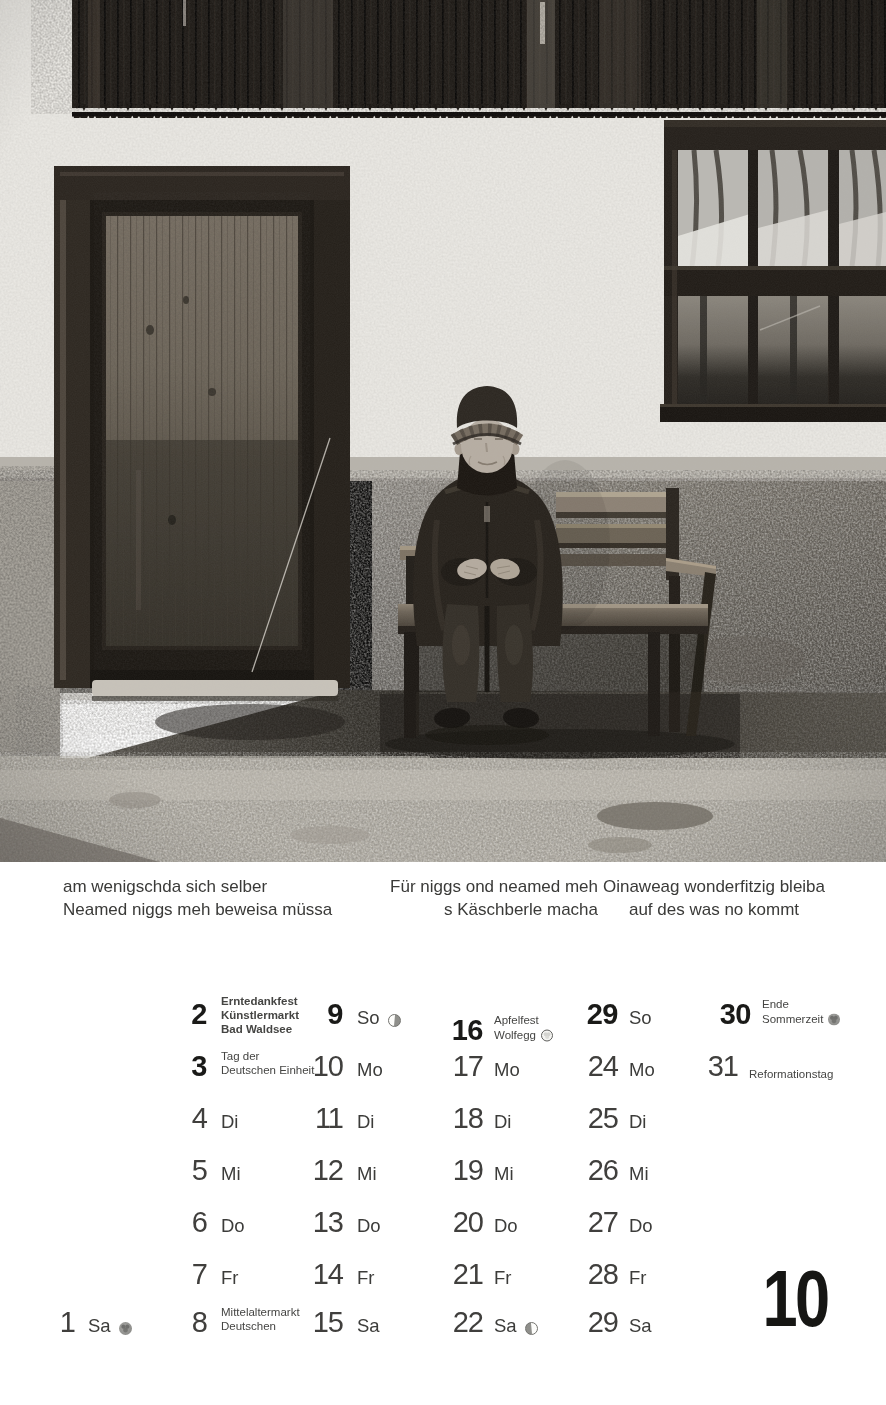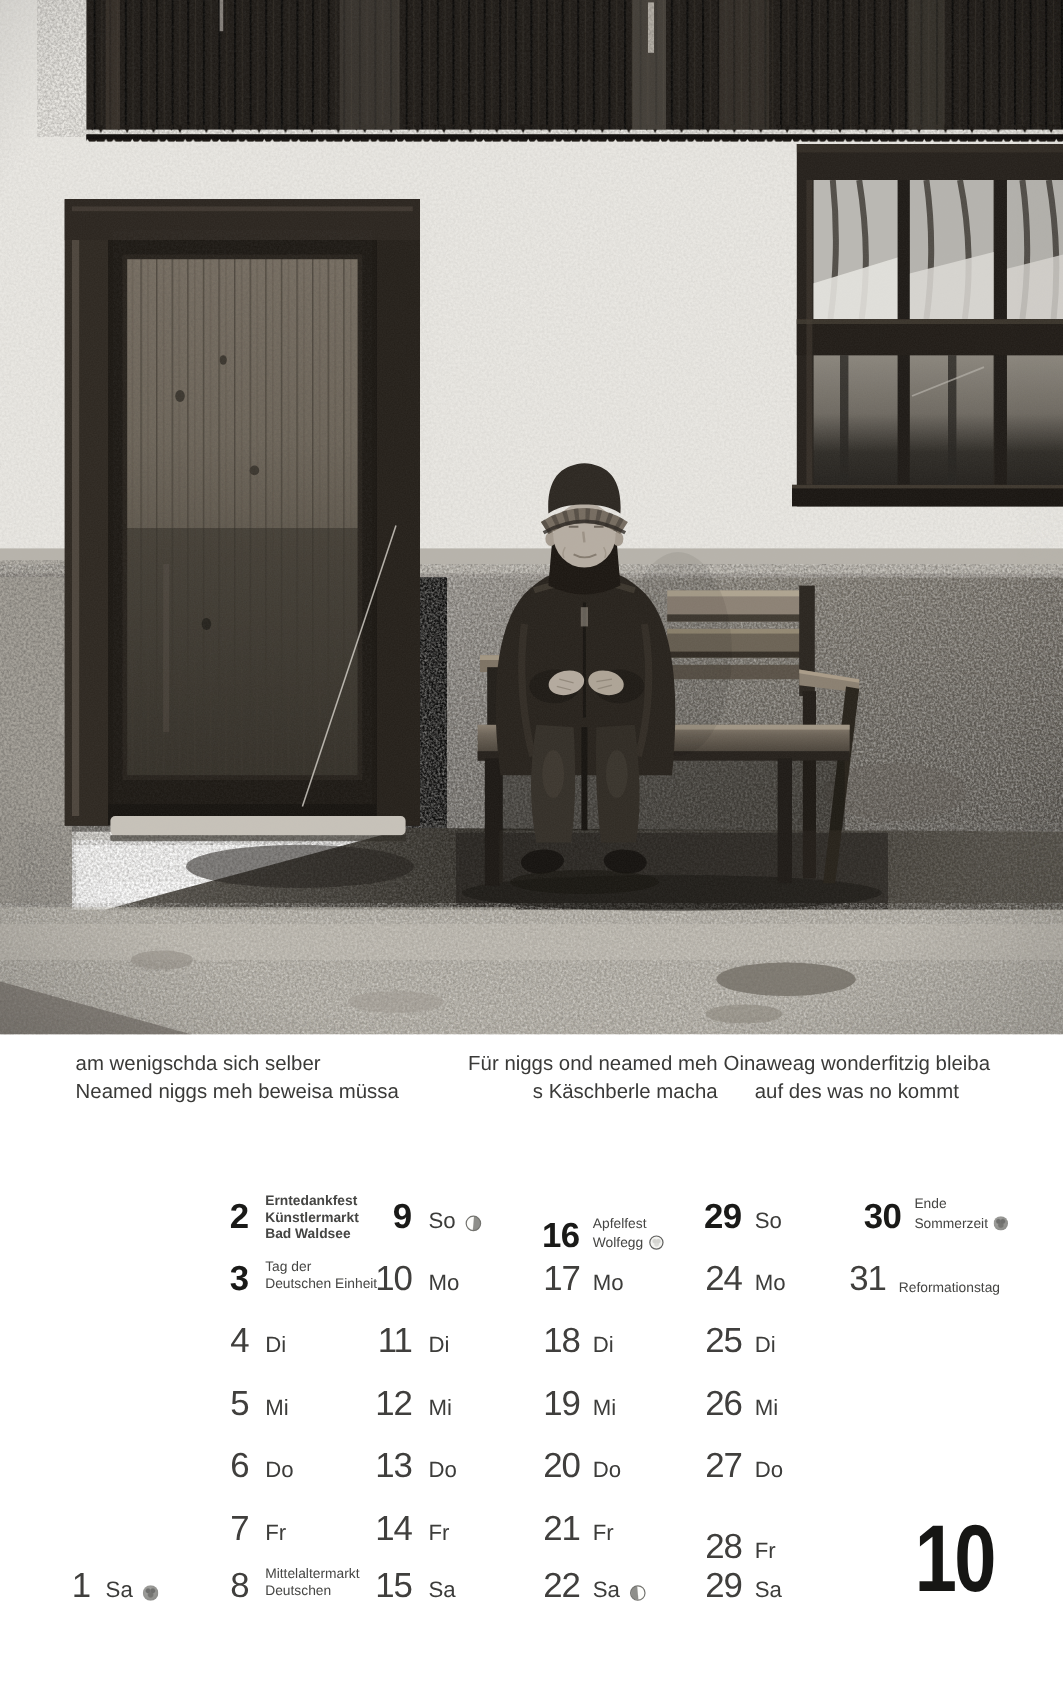--- a/index.html
+++ b/index.html
@@ -420,21 +420,21 @@
       <span class="day-label" style="margin-left: 11px;">Di</span>
     </div>
     <div class="cal-cell" style="left: 538px; top: 1150px;">
       <span class="day-num">26</span>
       <span class="day-label" style="margin-left: 11px;">Mi</span>
     </div>
     <div class="cal-cell" style="left: 538px; top: 1202px;">
       <span class="day-num">27</span>
       <span class="day-label" style="margin-left: 11px;">Do</span>
     </div>
-    <div class="cal-cell" style="left: 538px; top: 1254px; margin-top: 15px;">
+    <div class="cal-cell" style="left: 538px; top: 1254px;">
       <span class="day-num">28</span>
       <span class="day-label" style="margin-left: 11px;">Fr</span>
     </div>
     <div class="cal-cell" style="left: 538px; top: 1302px;">
       <span class="day-num">29</span>
       <span class="day-label" style="margin-left: 11px;">Sa</span>
     </div>
     <div class="cal-cell bold" style="left: 671px; top: 994px;">
       <span class="day-num">30</span>
       <div class="event e2" style="left: 91px;">

